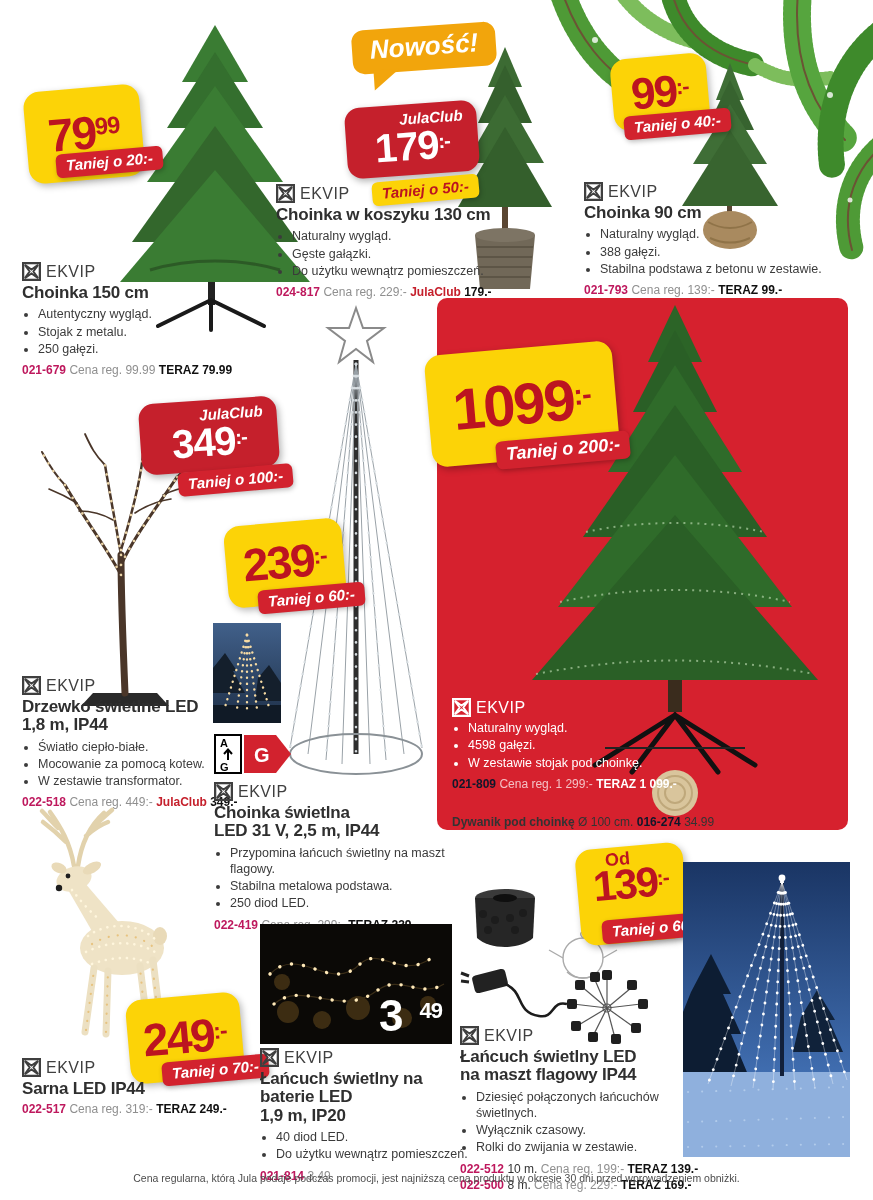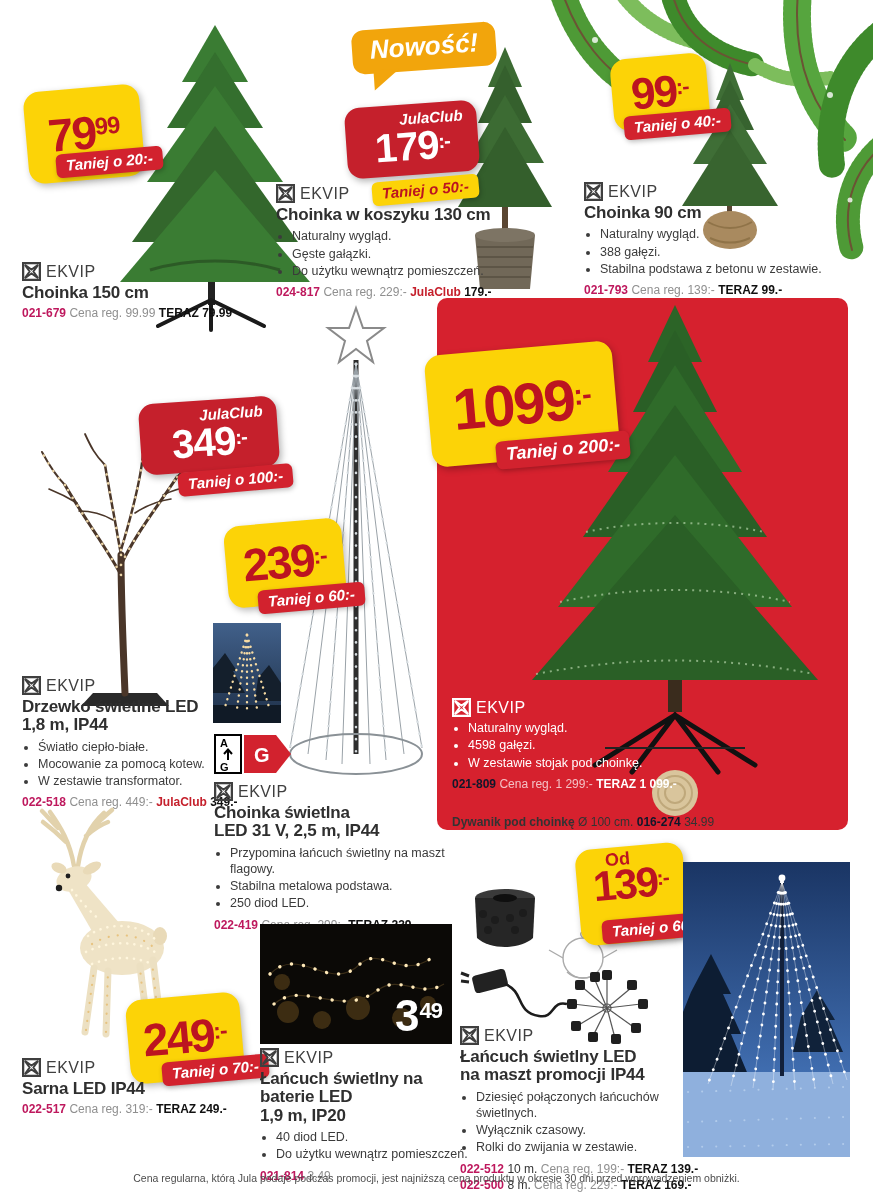--- a/index.html
+++ b/index.html
@@ -45,21 +45,21 @@
   .on-red li{color:#fff;}
   .on-red .priceline .sku{color:#0f172a;}
   .on-red .priceline .reg{color:rgba(255,255,255,.72);}
   .on-red .priceline .now{color:#fff;}
   .on-red .xlabel{font-weight:700;}
   
   #redpanel{position:absolute;left:437px;top:298px;width:411px;height:532px;background:#d6212e;border-radius:10px;}
   
   .photo{position:absolute;overflow:hidden;}
   .photoprice{position:absolute;right:10px;bottom:6px;color:#fff;font-weight:700;font-size:44px;line-height:1;}
-  .photoprice .sup{font-size:.5em;vertical-align:.6em;}
+  .photoprice .sup{font-size:.5em;vertical-align:.6em;margin-left:16px;}
   
   #footer{position:absolute;left:0;top:1172px;width:100%;text-align:center;font-size:10.5px;color:#4c4c4c;}
 </style>
 </head>
 <body>
 
 <div id="page">
 
   <svg class="abs" style="left:500px;top:0;width:373px;height:300px;" viewBox="0 0 373 300">
     <g stroke-linecap="round" fill="none">
@@ -99,20 +99,25 @@
   <div class="tag red" style="left:56px;top:150px;">Taniej o 20:-</div>
   <div class="info" style="left:22px;top:262px;width:235px;">
     <div class="brandrow">
       <svg class="eklogo" viewBox="0 0 20 20">
           <rect x="1.2" y="1.2" width="17.6" height="17.6" fill="none" stroke="currentColor" stroke-width="2.4"></rect>
           <path d="M3,3 L8,10 L3,17 M17,3 L12,10 L17,17 M3,3 L10,8 L17,3 M3,17 L10,12 L17,17" fill="none" stroke="currentColor" stroke-width="2"></path>
         </svg>
       <span class="brand">EKVIP</span>
     </div>
     <h3>Choinka 150 cm</h3>
+    <ul>
+      <li>Autentyczny wygląd.</li>
+      <li>Stojak z metalu.</li>
+      <li>250 gałęzi.</li>
+    </ul>
     <div class="priceline">
       <span class="sku">021-679</span>
       <span class="reg">Cena reg. 99.99</span>
       <span class="now">TERAZ 79.99</span>
     </div>
   </div>
 
   <svg class="abs" style="left:420px;top:38px;width:170px;height:262px;" viewBox="0 0 170 260">
     <rect x="82" y="165" width="6" height="40" fill="#5a4632"></rect>
     <polygon points="85,8 68,48 102,48" fill="#3c6b33"></polygon>
@@ -554,21 +559,21 @@
     </svg>
   </div>
   <div class="info" style="left:460px;top:1026px;width:230px;">
     <div class="brandrow">
       <svg class="eklogo" viewBox="0 0 20 20">
           <rect x="1.2" y="1.2" width="17.6" height="17.6" fill="none" stroke="currentColor" stroke-width="2.4"></rect>
           <path d="M3,3 L8,10 L3,17 M17,3 L12,10 L17,17 M3,3 L10,8 L17,3 M3,17 L10,12 L17,17" fill="none" stroke="currentColor" stroke-width="2"></path>
         </svg>
       <span class="brand">EKVIP</span>
     </div>
-    <h3><span>Łańcuch świetlny LED</span><br><span>na maszt promocji IP44</span></h3>
+    <h3><span>Łańcuch świetlny LED</span><br><span>na maszt flagowy IP44</span></h3>
     <ul>
       <li>Dziesięć połączonych łańcuchów świetlnych.</li>
       <li>Wyłącznik czasowy.</li>
       <li>Rolki do zwijania w zestawie.</li>
     </ul>
     <div class="priceline">
       <span class="sku">022-512</span>
       <span>10 m.</span>
       <span class="reg">Cena reg. 199:-</span>
       <span class="now">TERAZ 139.-</span>

